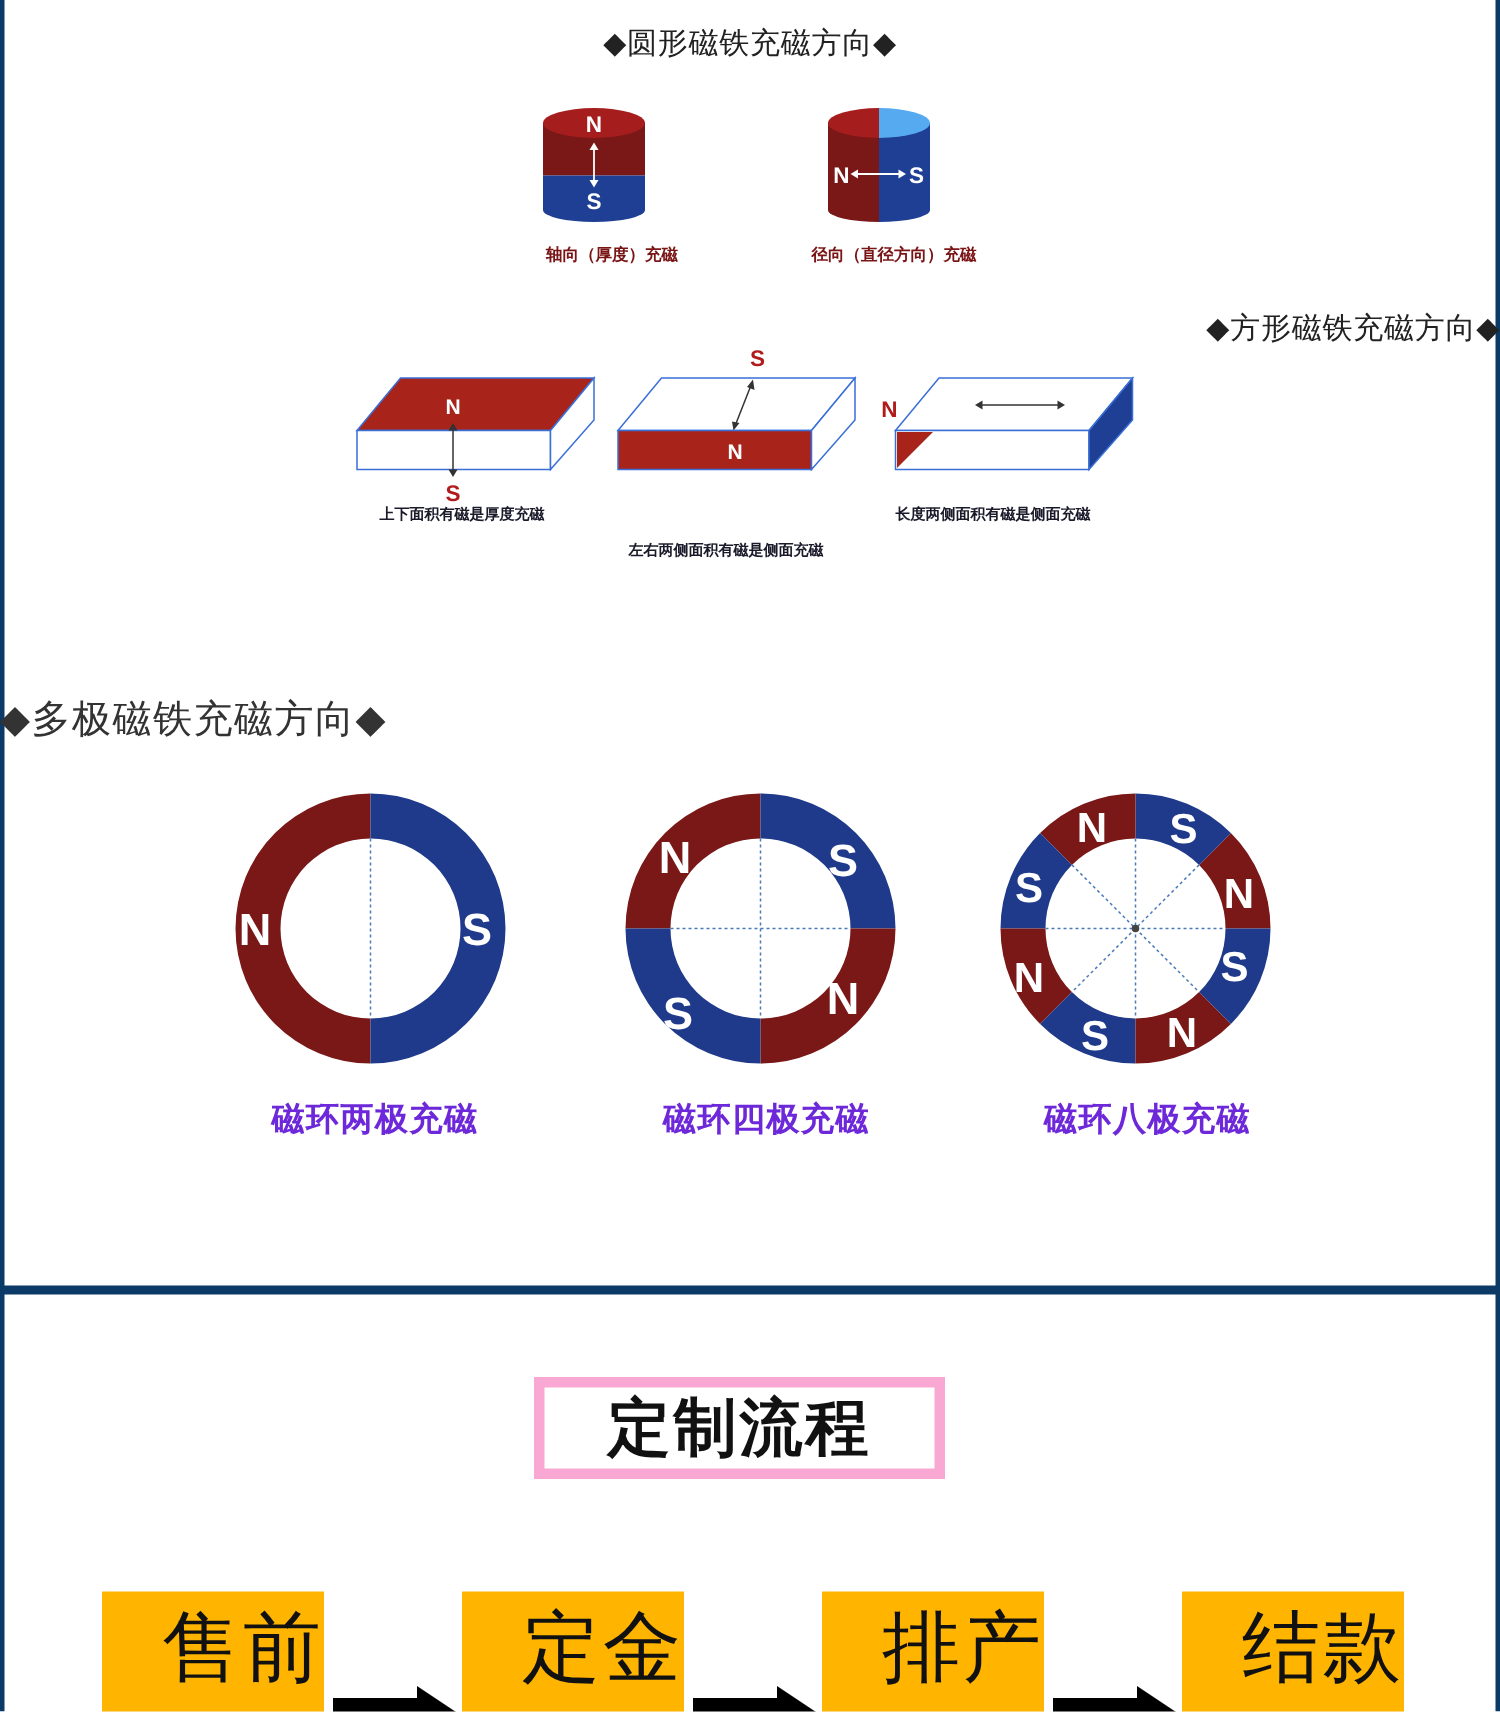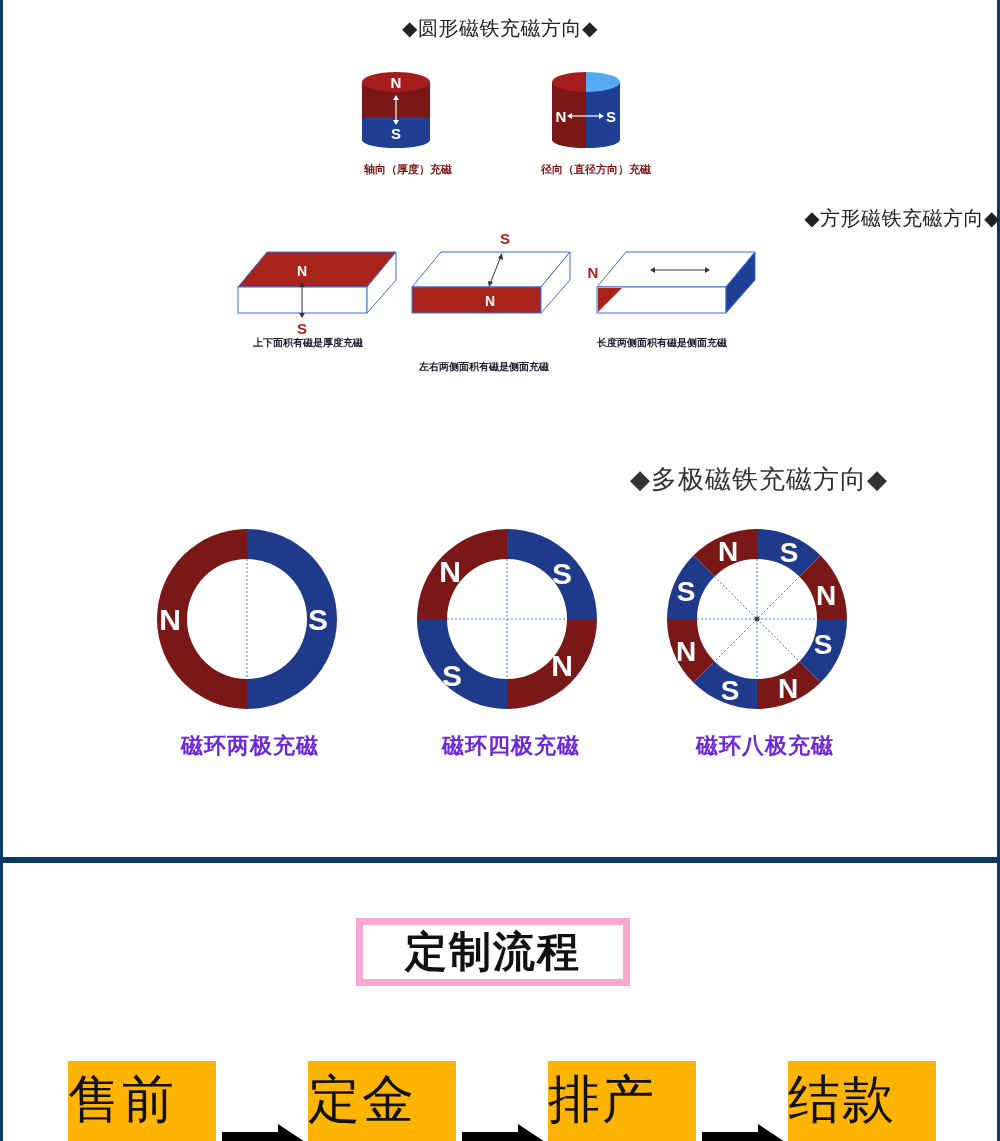--- a/index.html
+++ b/index.html
@@ -2,29 +2,29 @@
 <html><head>
 <meta charset="utf-8">
 <style>
   html, body { margin: 0; padding: 0; background: #ffffff; }
   body { width: 1000px; height: 1141px; position: relative; overflow: hidden;
          font-family: "DejaVu Sans", "Liberation Sans", sans-serif; }
   .frame-left { position: absolute; left: 0; top: 0; width: 3px; height: 1141px; background: #0b3a67; }
   .frame-right { position: absolute; right: 0; top: 0; width: 3px; height: 1141px; background: #0b3a67; }
   .divider { position: absolute; left: 0; top: 857px; width: 1000px; height: 6px; background: #0b3a67; }
   .title-sm { position: absolute; left: 0; width: 1000px; text-align: center; font-size: 20px; color: #222; letter-spacing: 0.5px; }
-  .title-lg { position: absolute; left: 0; width: 888px; text-align: right; font-size: 26px; color: #333; letter-spacing: 1px; }
+  .title-lg { position: absolute; left: 0; width: 888px; text-align: left; font-size: 26px; color: #333; letter-spacing: 1px; }
   .caption { position: absolute; font-size: 11px; font-weight: bold; color: #7a1515; white-space: nowrap; transform: translateX(-50%); margin-left: 12px; }
   .caption-dark { position: absolute; font-size: 10px; font-weight: bold; color: #1a1a2a; white-space: nowrap; transform: translateX(-50%); }
   .ring-caption { position: absolute; font-size: 22px; font-weight: bold; color: #6d28d9; white-space: nowrap; transform: translateX(-50%); letter-spacing: 1px; }
   svg.art { position: absolute; left: 0; top: 0; }
   .flow-title { position: absolute; left: 356px; top: 918px; width: 274px; height: 68px; border: 7px solid #f9a8d4; box-sizing: border-box;
                 display: flex; align-items: center; justify-content: center; font-size: 42px; font-weight: bold; color: #111; letter-spacing: 2px; }
   .step { position: absolute; top: 1061px; width: 148px; height: 100px; background: #ffb400; overflow: hidden; }
-  .step-label { display: block; text-align: left; font-size: 52px; line-height: 70px; margin-top: 3px; color: #111; letter-spacing: 2px; }
+  .step-label { display: block; text-align: right; font-size: 52px; line-height: 70px; margin-top: 3px; color: #111; letter-spacing: 2px; }
   .arrow { position: absolute; top: 1124px; }
 </style>
 </head>
 <body>
 
 <div class="frame-left"></div>
 <div class="frame-right"></div>
 <div class="divider"></div>
 
 <div class="title-sm" style="top:15px;">◆圆形磁铁充磁方向◆</div>

